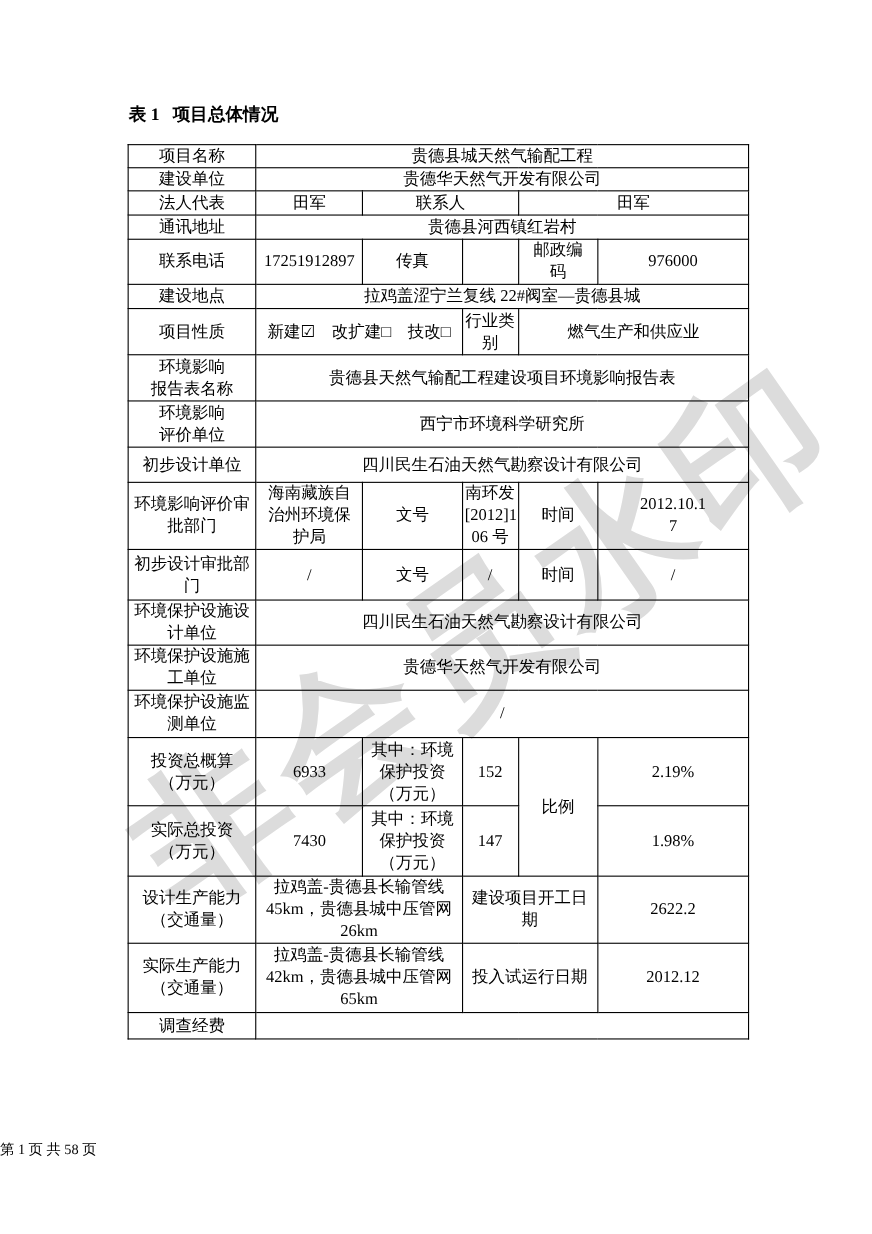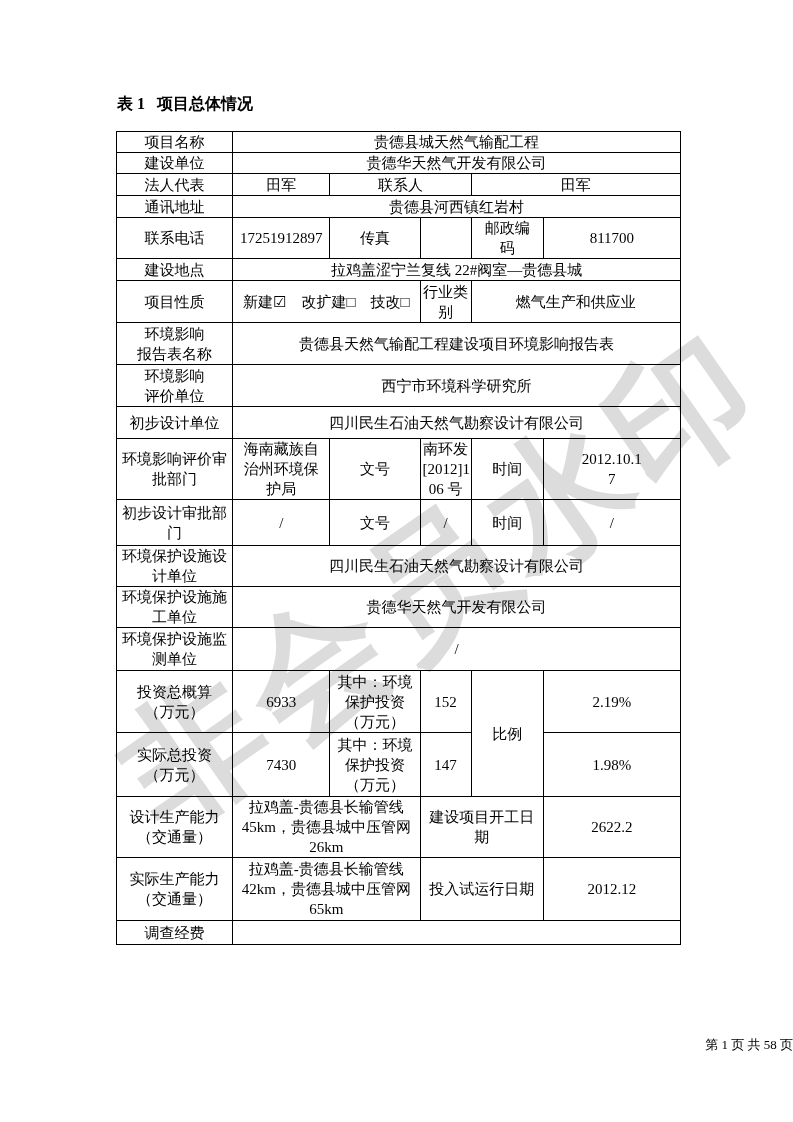--- a/index.html
+++ b/index.html
@@ -66,21 +66,21 @@
     padding: 0 2px;
     white-space: pre-line;
     overflow: hidden;
     background: transparent;
   }
   .footer {
     position: absolute;
     left: 0;
     top: 1036px;
     width: 793px;
-    text-align: right;
+    text-align: left;
     font-size: 13px;
     z-index: 2;
   }
 </style>
 </head>
 <body>
 
 <div class="page">
 
   <div class="watermark">非会员水印</div>
@@ -117,21 +117,21 @@
         <td>通讯地址</td>
         <td colspan="5">贵德县河西镇红岩村</td>
       </tr>
       <tr style="height:40px">
         <td>联系电话</td>
         <td>17251912897</td>
         <td>传真</td>
         <td></td>
         <td>邮政编
 码</td>
-        <td>811700</td>
+        <td>976000</td>
       </tr>
       <tr style="height:22px">
         <td>建设地点</td>
         <td colspan="5">拉鸡盖涩宁兰复线 22#阀室—贵德县城</td>
       </tr>
       <tr style="height:42px">
         <td>项目性质</td>
         <td colspan="2">新建☑　改扩建□　技改□</td>
         <td>行业类
 别</td>

